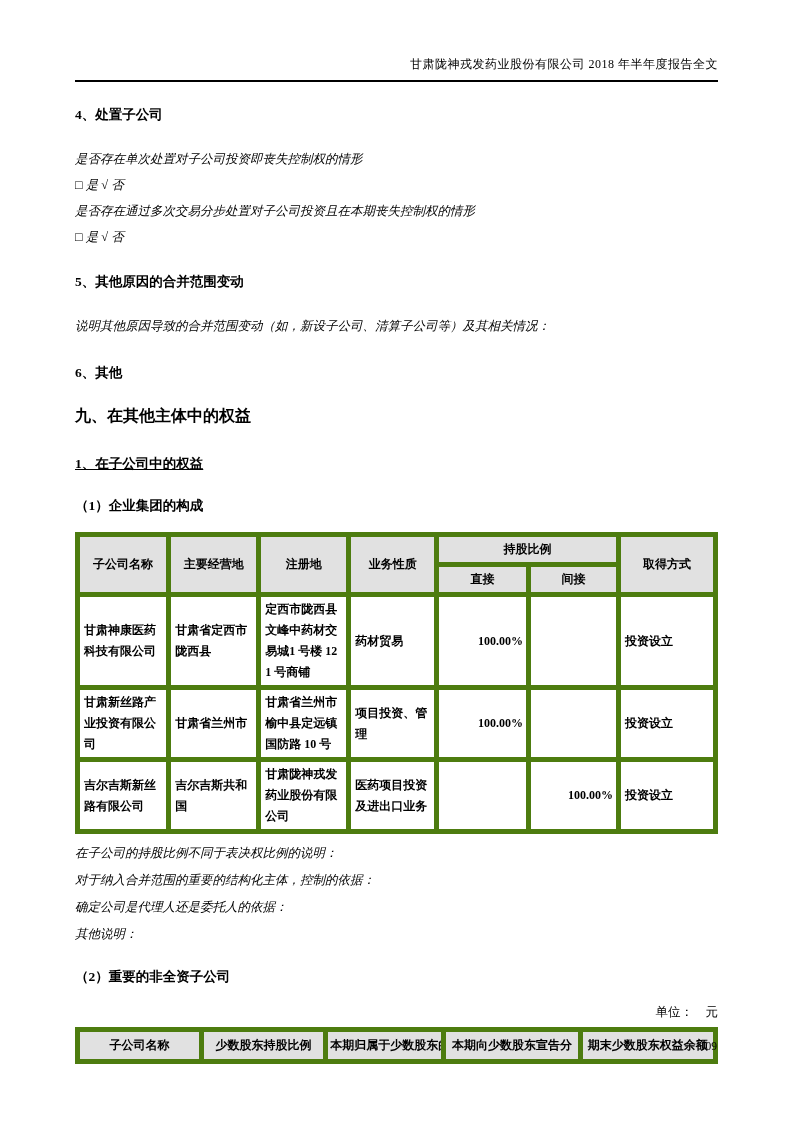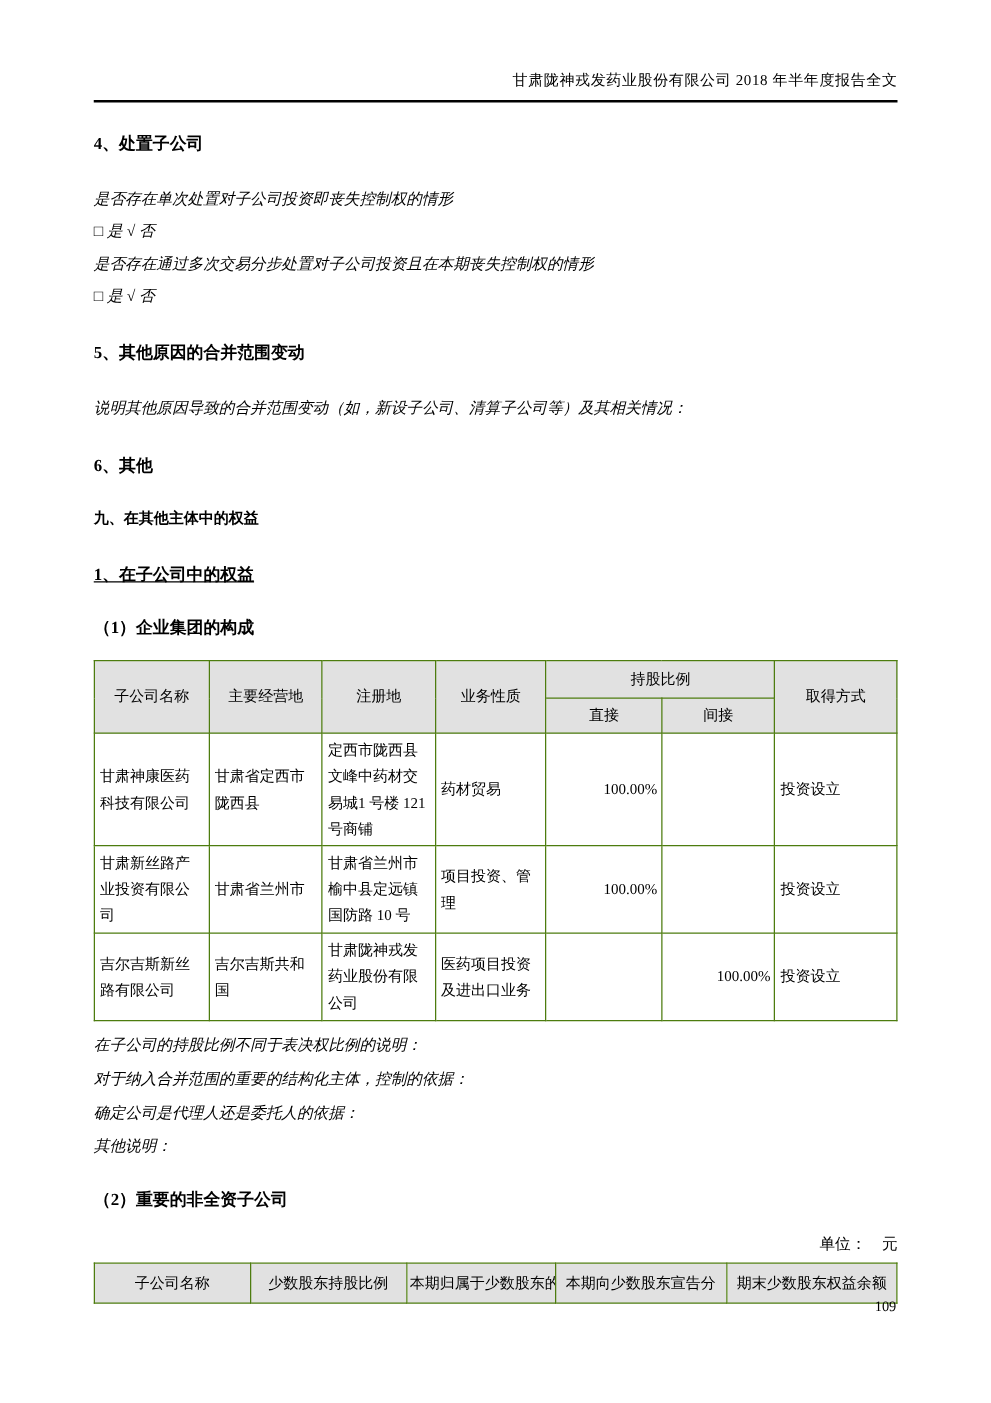--- a/index.html
+++ b/index.html
@@ -21,42 +21,42 @@
     letter-spacing: 0.5px;
     padding-bottom: 7px;
     border-bottom: 2px solid #000;
   }
   .h3 {
     font-weight: bold;
     font-size: 13.5px;
   }
   .h2 {
     font-weight: bold;
-    font-size: 12px;
+    font-size: 16px;
   }
   .s4-title { margin-top: 24px; }
   .para { font-size: 12.5px; line-height: 15px; font-style: italic; }
   .p-first { margin-top: 28px; }
   .p-gap { margin-top: 11px; }
   .s5-title { margin-top: 28px; }
   .s5-line { margin-top: 28px; }
   .s6-title { margin-top: 30px; }
   .s9-title { margin-top: 24px; }
   .s91-title { margin-top: 28px; text-decoration: underline; }
   .s911-title { margin-top: 24px; }
   table {
     width: 100%;
     border-collapse: collapse;
     table-layout: fixed;
   }
   .tbl1 { margin-top: 17px; }
   td, th {
-    border: 1px solid #4d7c0f;
+    border: 5px solid #4d7c0f;
     font-size: 12px;
-    font-weight: normal;
+    font-weight: bold;
     vertical-align: middle;
     word-break: break-all;
     line-height: 21px;
   }
   th {
     background: #e1e1e1;
     text-align: center;
     padding: 2px 3px;
   }
   .tbl1 thead tr.hr1 { height: 30px; }

